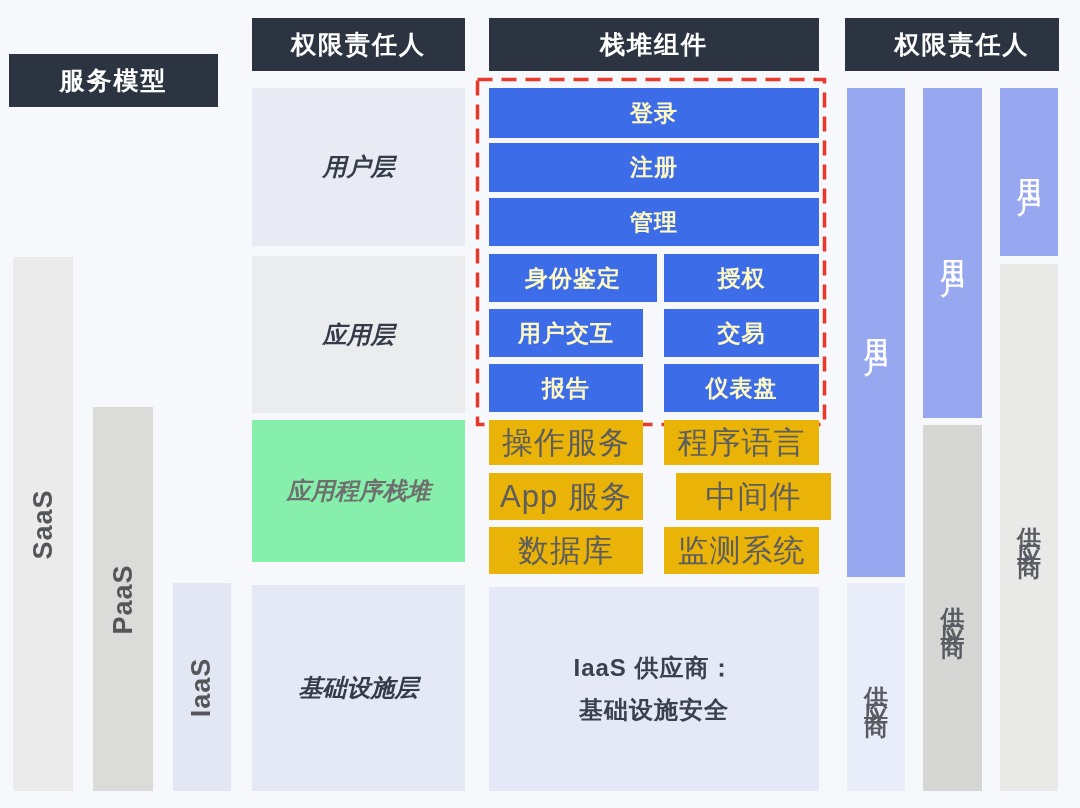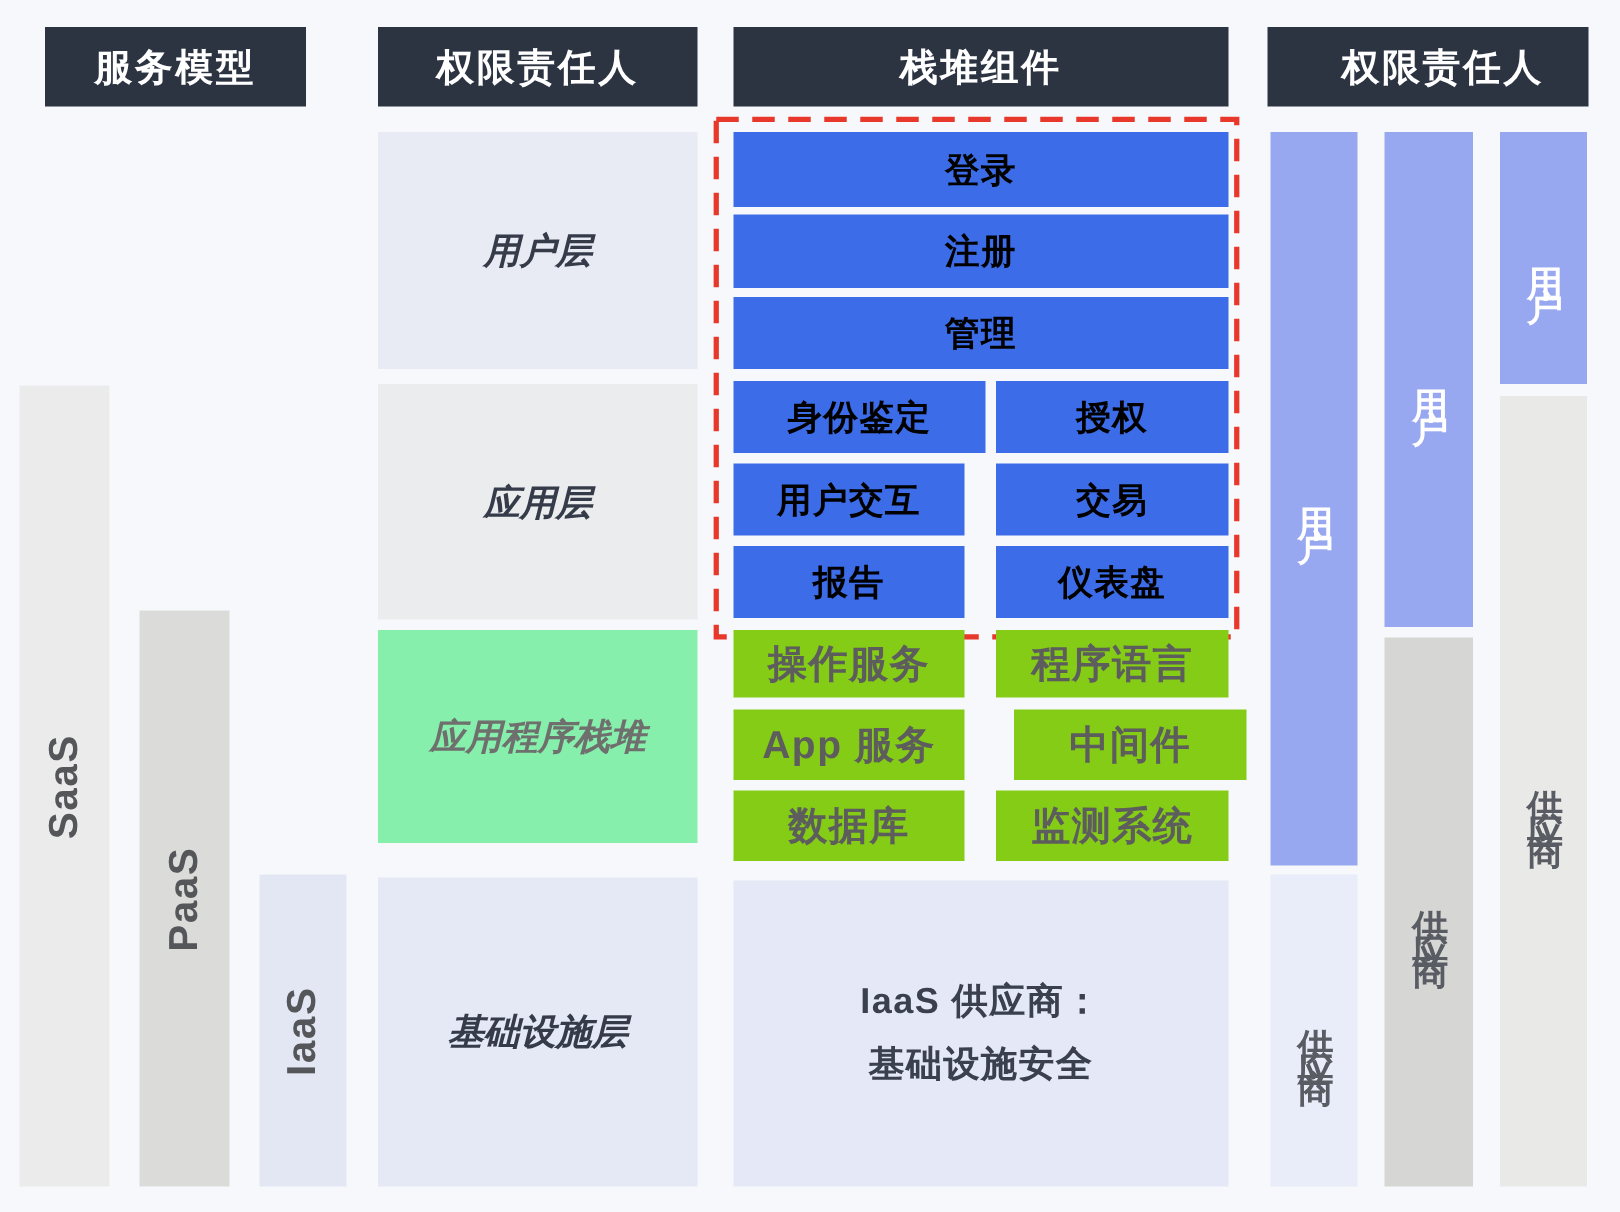--- a/index.html
+++ b/index.html
@@ -8,22 +8,22 @@
     font-family:"Liberation Sans", sans-serif;overflow:hidden;
   }
   .abs{position:absolute;box-sizing:border-box;}
   .hdr{
     background:#2c3341;color:#ffffff;display:flex;align-items:center;justify-content:center;
     font-size:25px;font-weight:700;letter-spacing:2px;top:18px;height:53px;
   }
   .cell{display:flex;align-items:center;justify-content:center;}
   .layerbox{font-size:24px;font-weight:700;color:#353b48;font-style:italic;}
   .layerbox.graytxt{color:#6f706e;}
-  .bluebox{background:#3c6ce8;color:#000000;font-size:23px;font-weight:700;letter-spacing:1px;}
-  .graybox{background:#84cc16;color:#5d5d5d;font-size:26px;font-weight:700;letter-spacing:1px;}
+  .bluebox{background:#3c6ce8;color:#fef9c3;font-size:23px;font-weight:700;letter-spacing:1px;}
+  .graybox{background:#eab308;color:#5d5d5d;font-size:31px;font-weight:400;letter-spacing:1px;}
   .rotlabel{transform:rotate(-90deg);white-space:nowrap;font-size:27px;font-weight:600;color:#55565a;letter-spacing:1px;}
   .vtext{writing-mode:vertical-rl;text-orientation:upright;letter-spacing:0.55em;
          font-size:24px;font-weight:700;line-height:1;}
   .vtext.white{color:#ffffff;}
   .vtext.gray{color:#595c63;}
   .bigbox{
     background:#e5e8f7;color:#3a404d;font-size:24px;font-weight:700;
     display:flex;flex-direction:column;align-items:center;justify-content:center;line-height:1.75;
     letter-spacing:1px;
   }
@@ -33,21 +33,21 @@
   .periwinkle{background:#97a7f0;}
   .lav{background:#e9ecf9;}
   .grayA{background:#d6d6d4;}
   .grayB{background:#e9e9e8;}
 </style>
 </head>
 <body>
 
 <div class="canvas">
 
-  <div class="abs hdr" style="left:30px;width:174px;">服务模型</div>
+  <div class="abs hdr" style="left:9px;width:209px;margin-top:36px;">服务模型</div>
   <div class="abs hdr" style="left:252px;width:213px;">权限责任人</div>
   <div class="abs hdr" style="left:489px;width:330px;">栈堆组件</div>
   <div class="abs hdr" style="left:845px;width:214px;padding-left:20px;">权限责任人</div>
 
   <div class="abs cell bar-saas" style="left:13px;top:257px;width:60px;height:534px;">
     <span class="rotlabel">SaaS</span>
   </div>
   <div class="abs cell bar-paas" style="left:93px;top:407px;width:60px;height:384px;">
     <span class="rotlabel">PaaS</span>
   </div>

